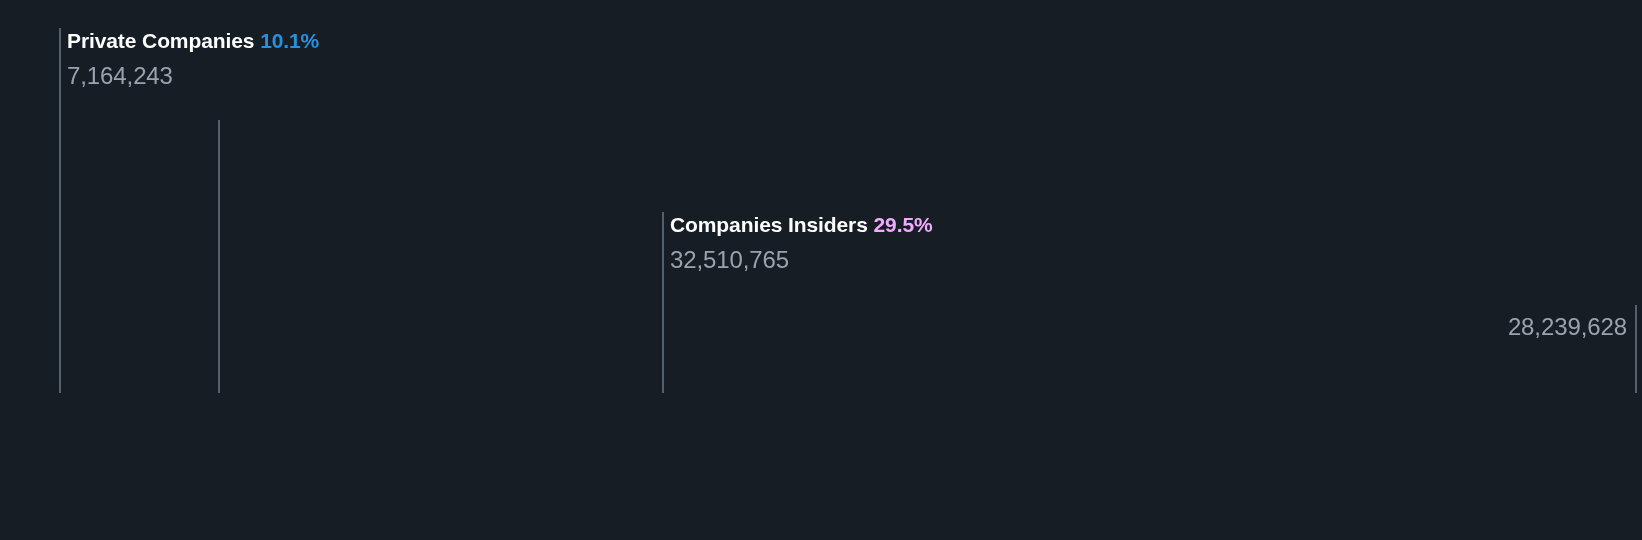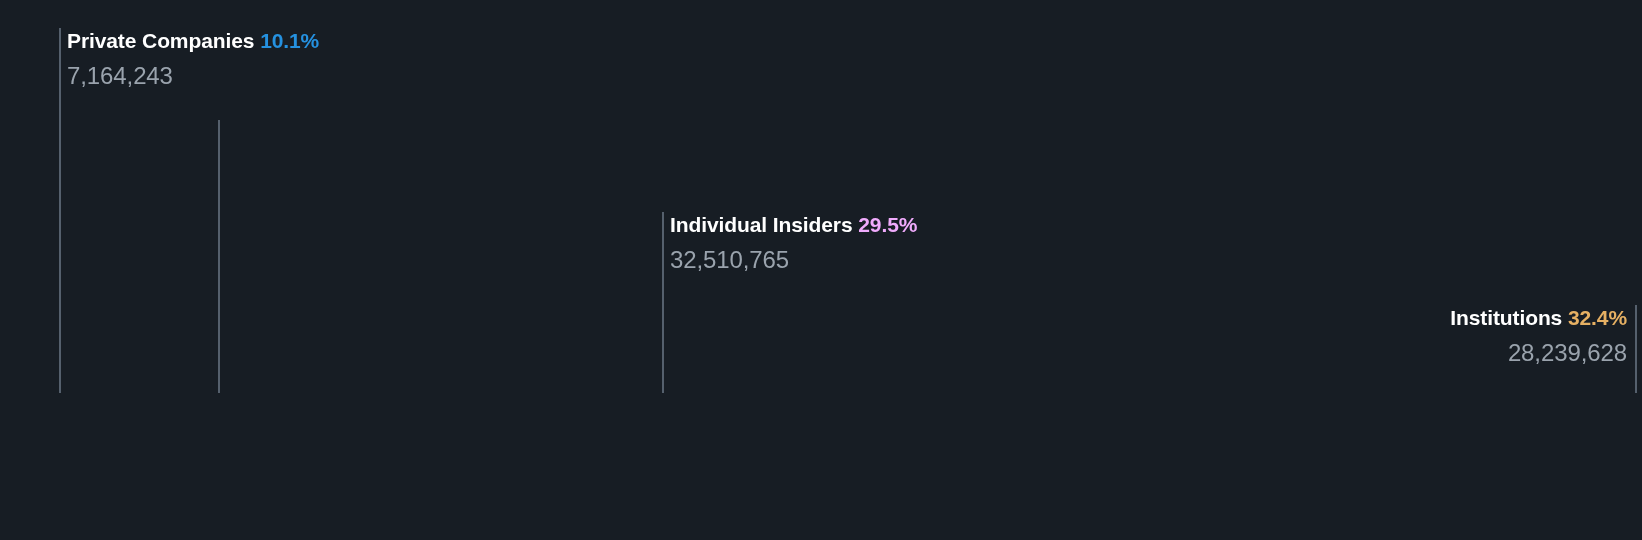--- a/index.html
+++ b/index.html
@@ -92,34 +92,30 @@
   </div>
 
   <div class="callout left" style="left:190px; top:120px; height:298px; width:300px;">
     <div class="tick" style="height:298px;"></div>
   </div>
 
   <div class="callout left" style="left:634px; top:212px; height:206px; width:350px;">
     <div class="tick" style="height:206px;"></div>
     <div class="text-block">
       <div class="title-line">
-        <span>Individual Insiders</span>
+        <span>Companies Insiders</span>
         <span class="pct" style="color:#f0abfc;">29.5%</span>
       </div>
       <div class="value-line">32,510,765</div>
     </div>
   </div>
 
   <div class="callout right" style="left:1259px; top:305px; height:113px; width:350px;">
     <div class="tick" style="height:113px;"></div>
     <div class="text-block">
-      <div class="title-line">
-        <span>Institutions</span>
-        <span class="pct" style="color:#e6b063;">32.4%</span>
-      </div>
       <div class="value-line">28,239,628</div>
     </div>
   </div>
 
   <div id="stacked-bar">
     <div class="bar-segment" style="width:10.1%; background:#2591e0;"></div>
     <div class="bar-segment" style="width:28%; background:#72e8d8;"></div>
     <div class="bar-segment" style="width:29.5%; background:#bf4c86;"></div>
     <div class="bar-segment" style="width:32.4%; background:#e6b063;"></div>
   </div>

